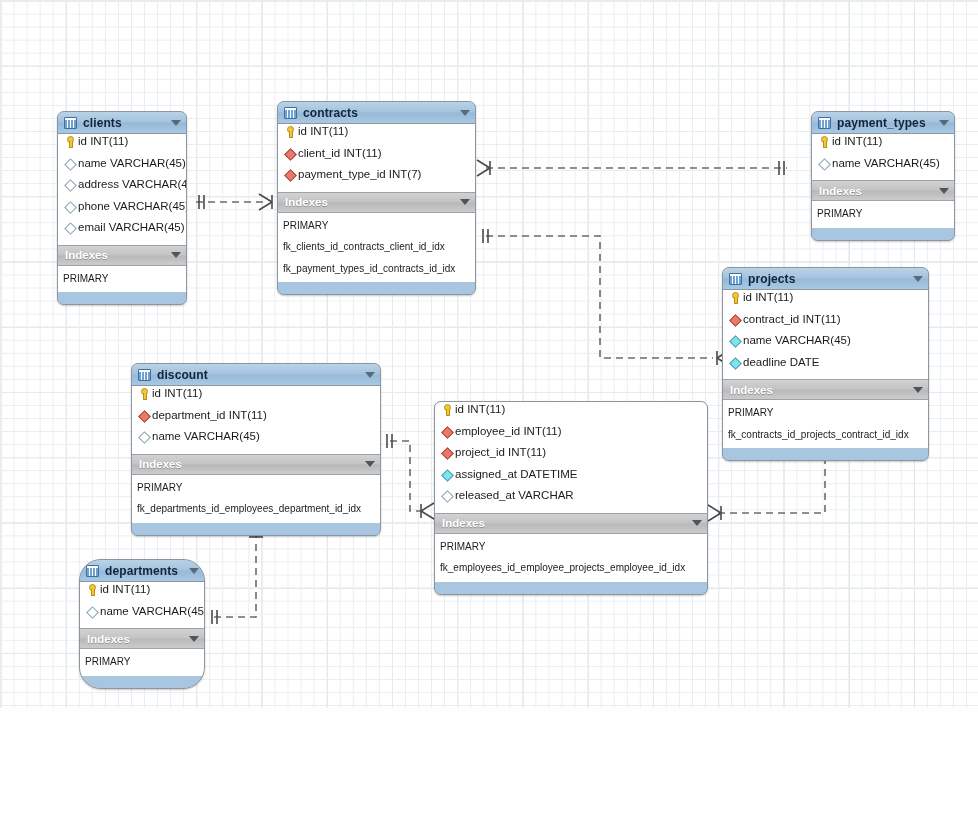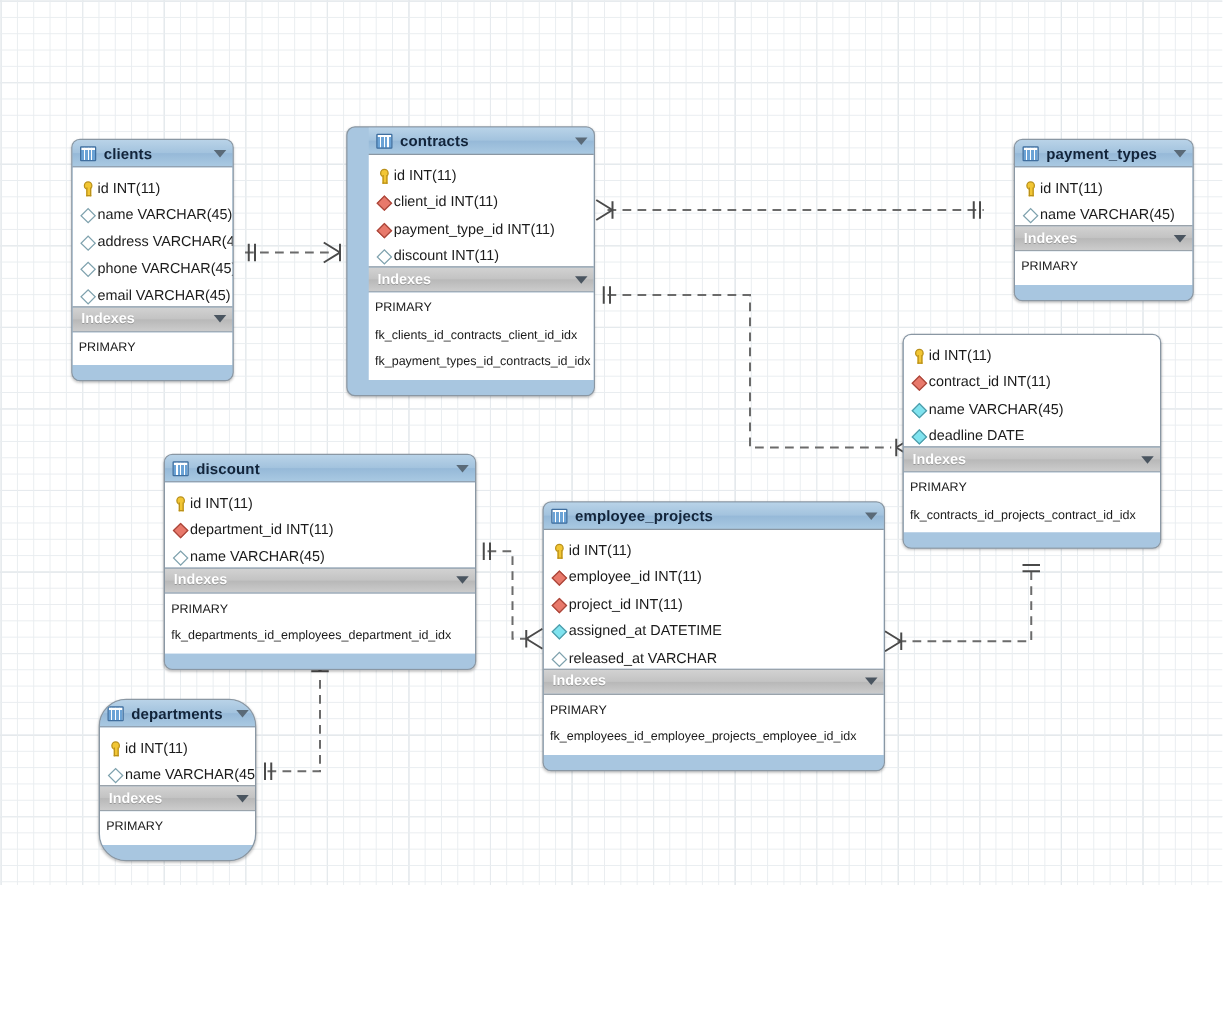--- a/index.html
+++ b/index.html
@@ -64,21 +64,21 @@
     margin-left: auto;
     width: 0; height: 0;
     border-left: 5px solid transparent;
     border-right: 5px solid transparent;
     border-top: 6px solid #5a6a78;
   }
   .caret.dark { border-top-color: #4a5560; }
 
   .cols { background: #ffffff; padding: 1px 0 2px 0; }
   .col {
-    display: flex; align-items: flex-end;
+    display: flex; align-items: flex-start;
     height: 21.5px;
     padding-left: 5px;
     white-space: nowrap;
     color: #1b1b1b;
     font-size: 11.5px;
   }
   .gly { width: 13px; height: 13px; flex:0 0 auto; margin-right: 2px; position: relative; }
 
   
   .gly.pk::before {
@@ -227,42 +227,38 @@
           <span>Indexes</span>
           <span class="caret dark" style="margin-left: auto;"></span>
         </div>
         <div class="idx-list">
           <div class="idx">
             <span>PRIMARY</span>
           </div>
         </div>
         <div class="tbl-ftr"></div>
       </div>
-      <div class="tbl" style="left: 277px; top: 101px; width: 199px; padding-left: 17px;">
+      <div class="tbl" style="left: 277px; top: 101px; width: 199px;">
         <div class="tbl-hdr">
           <span class="tbl-ico"></span>
           <span class="tbl-title">contracts</span>
           <span class="caret"></span>
         </div>
         <div class="cols">
           <div class="col">
             <span class="gly pk"></span>
             <span>id INT(11)</span>
           </div>
           <div class="col">
             <span class="gly dia fk"></span>
             <span>client_id INT(11)</span>
           </div>
           <div class="col">
             <span class="gly dia fk"></span>
-            <span>payment_type_id INT(11)</span>
-          </div>
-          <div class="col">
-            <span class="gly dia nul"></span>
-            <span>discount INT(11)</span>
+            <span>payment_type_id INT(7)</span>
           </div>
         </div>
         <div class="idx-hdr">
           <span>Indexes</span>
           <span class="caret dark" style="margin-left: auto;"></span>
         </div>
         <div class="idx-list">
           <div class="idx">
             <span>PRIMARY</span>
           </div>
@@ -296,20 +292,25 @@
           <span class="caret dark" style="margin-left: auto;"></span>
         </div>
         <div class="idx-list">
           <div class="idx">
             <span>PRIMARY</span>
           </div>
         </div>
         <div class="tbl-ftr"></div>
       </div>
       <div class="tbl" style="left: 722px; top: 267px; width: 207px;">
+        <div class="tbl-hdr">
+          <span class="tbl-ico"></span>
+          <span class="tbl-title">projects</span>
+          <span class="caret"></span>
+        </div>
         <div class="cols">
           <div class="col">
             <span class="gly pk"></span>
             <span>id INT(11)</span>
           </div>
           <div class="col">
             <span class="gly dia fk"></span>
             <span>contract_id INT(11)</span>
           </div>
           <div class="col">
@@ -363,25 +364,20 @@
           <div class="idx">
             <span>PRIMARY</span>
           </div>
           <div class="idx">
             <span>fk_departments_id_employees_department_id_idx</span>
           </div>
         </div>
         <div class="tbl-ftr"></div>
       </div>
       <div class="tbl" style="left: 434px; top: 401px; width: 274px;">
-        <div class="tbl-hdr">
-          <span class="tbl-ico"></span>
-          <span class="tbl-title">employee_projects</span>
-          <span class="caret"></span>
-        </div>
         <div class="cols">
           <div class="col">
             <span class="gly pk"></span>
             <span>id INT(11)</span>
           </div>
           <div class="col">
             <span class="gly dia fk"></span>
             <span>employee_id INT(11)</span>
           </div>
           <div class="col">

